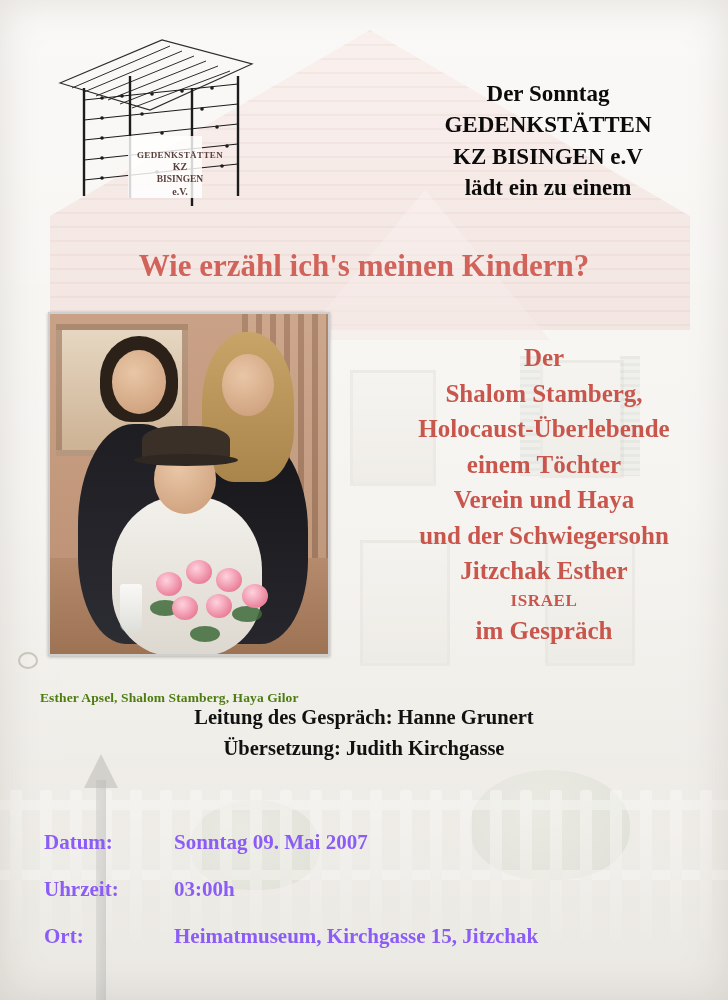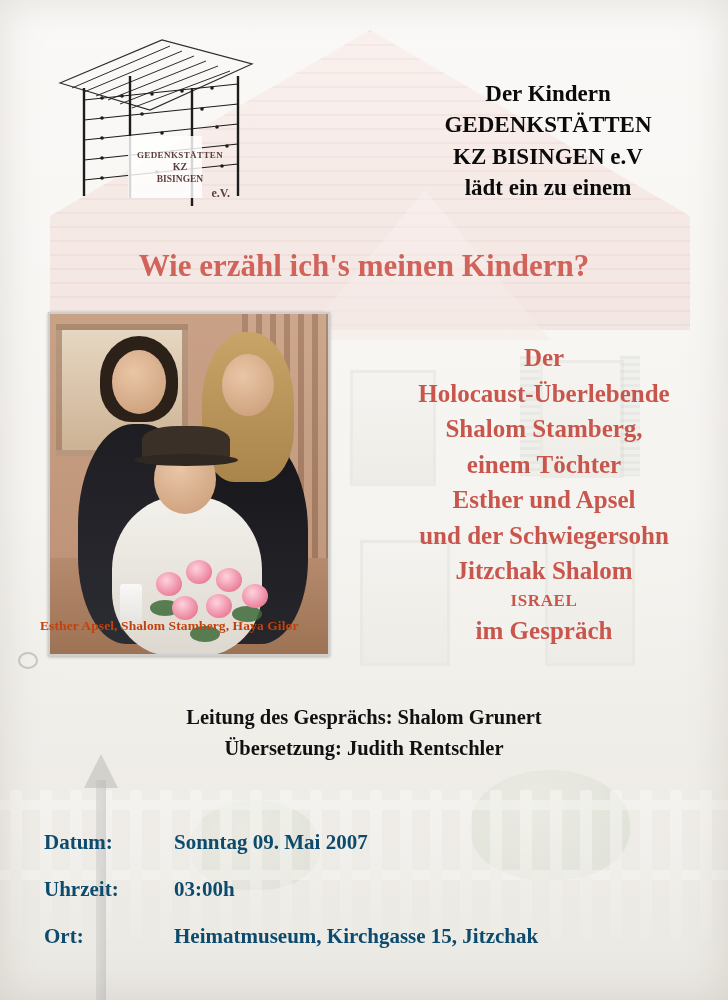--- a/index.html
+++ b/index.html
@@ -128,21 +128,21 @@
     left: 88px; top: 122px;
     width: 100px;
     text-align: center;
     font-family: "Liberation Serif", serif;
     color: #5a3f3a;
     line-height: 1.25;
   }
   .logo-text .l1 { font-size: 9px; font-weight: bold; letter-spacing: .4px; }
   .logo-text .l2 { font-size: 10px; font-weight: bold; }
   .logo-text .l3 { font-size: 9.5px; font-weight: bold; }
-  .logo-text .l4 { font-size: 12px; font-weight: bold; text-align: right; }
+  .logo-text .l4 { font-size: 10px; font-weight: bold; }
 
   
   .header {
     position: absolute;
     left: 390px; top: 78px;
     width: 316px;
     text-align: center;
     color: #0b0b0b;
     font-weight: bold;
     font-size: 23px;
@@ -213,23 +213,23 @@
     position: absolute; width: 30px; height: 16px; border-radius: 50%;
     background: #3f6b3a; opacity: .85;
   }
   .ph-glass {
     position: absolute; left: 70px; bottom: 22px; width: 22px; height: 48px;
     background: linear-gradient(180deg, rgba(255,255,255,.75), rgba(220,225,225,.45));
     border-radius: 3px 3px 8px 8px;
   }
   .caption {
     position: absolute;
-    left: 40px; top: 618px;
+    left: 40px; top: 690px;
     width: 300px;
-    color: #c2410c;
+    color: #4d7c0f;
     font-size: 13.5px;
     font-weight: bold;
     letter-spacing: .1px;
   }
   .cap-dot {
     position: absolute;
     left: 18px; top: 652px;
     width: 16px; height: 13px;
     border: 2px solid #cbc7c0;
     border-radius: 50%;
@@ -258,21 +258,21 @@
     font-weight: bold;
     font-size: 20.5px;
     line-height: 1.5;
   }
 
   
   .details {
     position: absolute;
     left: 44px; top: 830px;
     width: 650px;
-    color: #0c4a6e;
+    color: #8b5cf6;
     font-weight: bold;
     font-size: 21px;
   }
   .det-row {
     display: flex;
     align-items: baseline;
     margin-bottom: 22px;
   }
   .det-label { width: 130px; flex: none; }
   .det-value { flex: 1; }
@@ -387,21 +387,21 @@
     </svg>
     <div class="logo-text">
       <div class="l1">GEDENKSTÄTTEN</div>
       <div class="l2">KZ</div>
       <div class="l3">BISINGEN</div>
       <div class="l4">e.V.</div>
     </div>
   </div>
 
   <div class="header">
-    <div>Der Kindern</div>
+    <div>Der Sonntag</div>
     <div>GEDENKSTÄTTEN</div>
     <div>KZ BISINGEN e.V</div>
     <div>lädt ein zu einem</div>
   </div>
 
   <div class="title">Wie erzähl ich's meinen Kindern?</div>
 
   <div class="photo-frame">
     <div class="ph-wall"></div>
     <div class="ph-window"></div>
@@ -432,33 +432,33 @@
       <div class="pf" style="left:96px; top:28px;"></div>
       <div class="pf" style="left:26px; top:40px;"></div>
       <div class="pf" style="left:60px; top:38px;"></div>
     </div>
   </div>
   <div class="cap-dot"></div>
   <div class="caption">Esther Apsel, Shalom Stamberg, Haya Gilor</div>
 
   <div class="right-col">
     <div>Der</div>
+    <div>Shalom Stamberg,</div>
     <div>Holocaust-Überlebende</div>
-    <div>Shalom Stamberg,</div>
     <div>einem Töchter</div>
-    <div>Esther und Apsel</div>
+    <div>Verein und Haya</div>
     <div>und der Schwiegersohn</div>
-    <div>Jitzchak Shalom</div>
+    <div>Jitzchak Esther</div>
     <div class="israel">ISRAEL</div>
     <div>im Gespräch</div>
   </div>
 
   <div class="moderation">
-    <div>Leitung des Gesprächs: Shalom Grunert</div>
-    <div>Übersetzung: Judith Rentschler</div>
+    <div>Leitung des Gespräch: Hanne Grunert</div>
+    <div>Übersetzung: Judith Kirchgasse</div>
   </div>
 
   <div class="details">
     <div class="det-row">
       <div class="det-label">Datum:</div>
       <div class="det-value">Sonntag 09. Mai 2007</div>
     </div>
     <div class="det-row">
       <div class="det-label">Uhrzeit:</div>
       <div class="det-value">03:00h</div>

